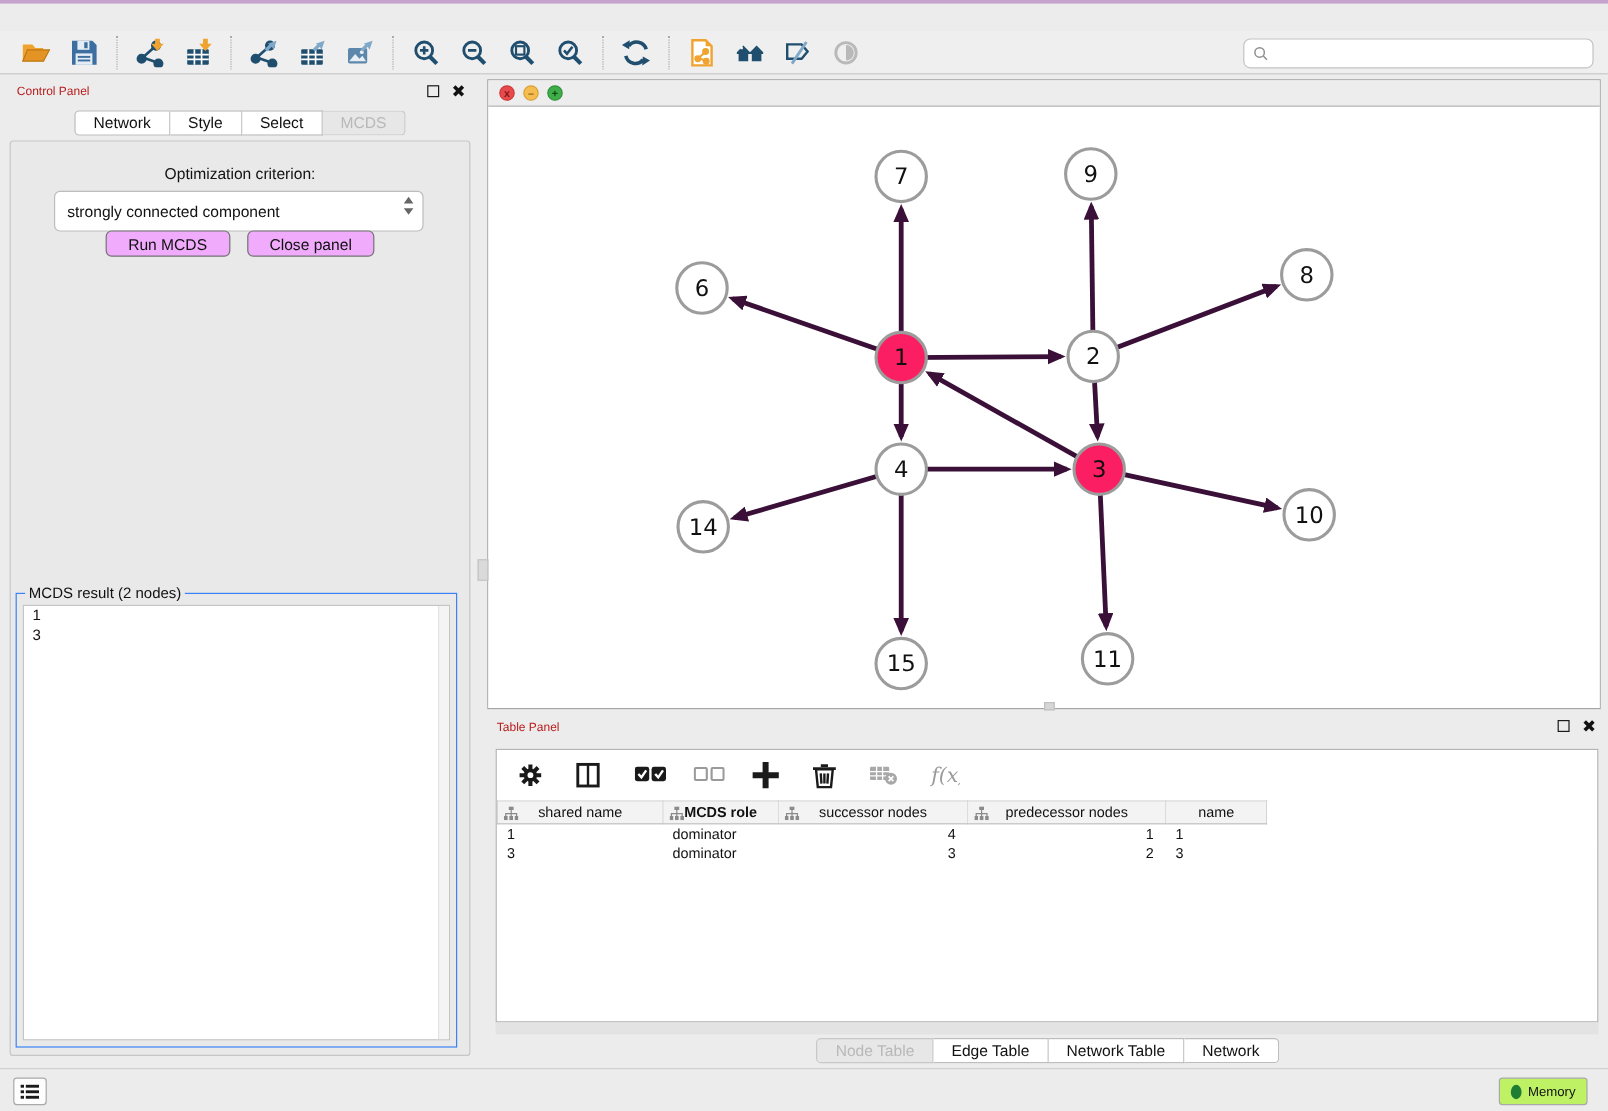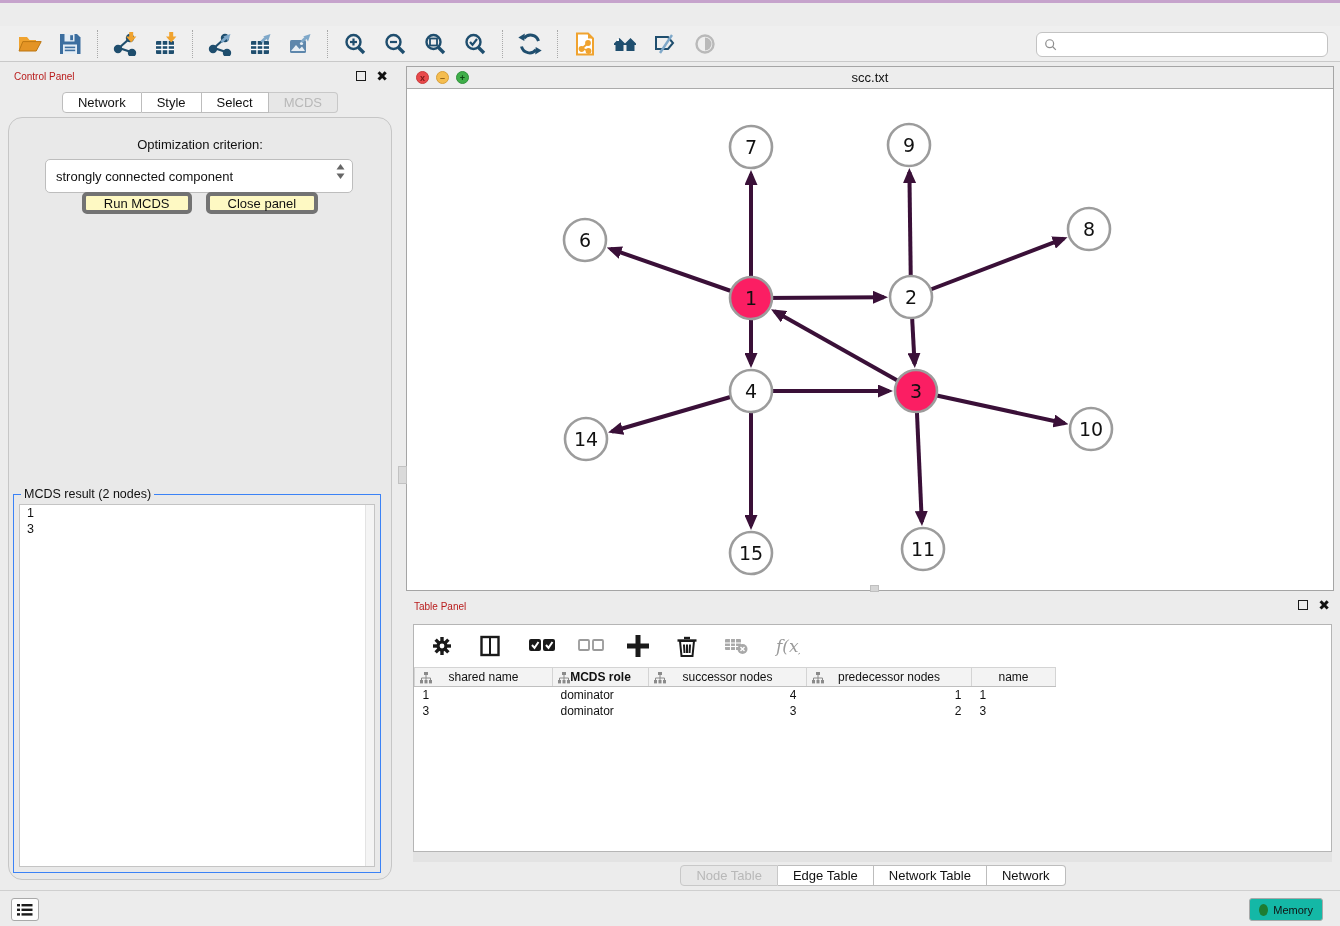--- a/index.html
+++ b/index.html
@@ -29,26 +29,26 @@
   .panel-head { position:relative; height:26px; }
   .panel-title { position:absolute; left:14px; top:5px; font-size:10px; color:#b91c1c; }
   .panel-btns { position:absolute; right:12px; top:5px; display:flex; gap:10px; align-items:center; }
   .float-box { width:10px; height:10px; border:1.5px solid #1a1a1a; }
   .close-x { font-size:14px; font-weight:bold; color:#111; line-height:10px; }
   .cp-tabs { position:relative; height:22px; display:flex; justify-content:center; z-index:2; }
   .tab { height:21px; padding:0 15px; background:#fff; border:1px solid #BDBDBD; border-left-width:0; font-size:13px; color:#111; display:flex; align-items:center; cursor:pointer; }
   .tab:first-child { border-left-width:1px; border-top-left-radius:4px; border-bottom-left-radius:4px; }
   .tab:last-child { border-top-right-radius:4px; border-bottom-right-radius:4px; }
   .tab.selected { background:#E7E7E7; color:#B8B8B8; border-color:#C8C8C8; }
-  .cp-body { position:absolute; left:8px; right:8px; top:51px; bottom:8px; background:#E9E9E9; border:1px solid #C6C6C6; border-radius:14px; }
+  .cp-body { position:absolute; left:8px; right:8px; top:51px; bottom:8px; background:#E9E9E9; border:1px solid #C6C6C6; border-radius:3px; }
   .opt-label { position:absolute; top:19px; left:0; right:0; text-align:center; font-size:13px; color:#111; }
   .combo { position:absolute; left:36px; right:38px; top:41px; height:34px; background:#fff; border:1px solid #BDBDBD; border-radius:5px; display:flex; align-items:center; padding-left:10px; font-size:13px; color:#111; cursor:pointer; }
   .combo .stepper { position:absolute; right:6px; top:3px; }
   .btn-row { position:absolute; top:74px; left:0; right:0; display:flex; justify-content:center; gap:14px; }
-  .push-btn { height:22px; padding:0 18px; background:#fef9c3; border:4px solid #737373; border-radius:5px; font-size:13px; color:#111; display:flex; align-items:center; cursor:pointer; }
+  .push-btn { height:22px; padding:0 18px; background:#f0abfc; border:1px solid #737373; border-radius:5px; font-size:13px; color:#111; display:flex; align-items:center; cursor:pointer; }
   .result-group { position:absolute; left:4px; right:10px; top:376px; bottom:6px; border:1px solid #3b82f6; }
   .result-legend { position:absolute; top:-8px; left:7px; background:#E9E9E9; padding:0 3px; font-size:12.5px; color:#111; }
   .result-area { position:absolute; left:5px; right:5px; top:9px; bottom:5px; background:#fff; border:1px solid #C4C4C4; overflow:hidden; }
   .result-line { font-size:12.5px; color:#111; padding-left:7px; line-height:16px; }
   .result-line:first-child { padding-top:4px; }
   .result-scroll { position:absolute; right:0; top:0; bottom:0; width:9px; background:#F4F4F4; border-left:1px solid #E3E3E3; }
 
   
   .net-window { position:absolute; left:406px; top:66px; width:928px; height:525px; background:#fff; border:1px solid #A5A5A5; }
   .net-titlebar { position:absolute; top:0; left:0; right:0; height:22px; background:#EDEDED; border-bottom:1px solid #ABABAB; }
@@ -76,21 +76,21 @@
   .grid-table th .th-icon { position:absolute; left:5px; top:4px; }
   .grid-table td { height:16px; padding:0 8px; white-space:nowrap; }
   .grid-table td.right { text-align:right; padding-right:10px; }
   .grid-table tr.datarow { border-bottom:1px solid #fff; }
   .tp-tabs { position:absolute; bottom:2px; left:0; right:0; height:23px; display:flex; justify-content:center; }
   .tp-bottom-band { position:absolute; bottom:28px; left:7px; right:8px; height:10px; background:#E3E3E3; }
 
   
   .statusbar { position:absolute; left:0; bottom:0; height:36px; right:0; background:#ECECEC; border-top:1px solid #CFCFCF; }
   .sb-btn { position:absolute; left:11px; top:7px; width:28px; height:23px; background:#FDFDFD; border:1px solid #A9A9A9; border-radius:3px; display:flex; align-items:center; justify-content:center; cursor:pointer; }
-  .mem-btn { position:absolute; right:17px; top:7px; height:23px; padding:0 9px; background:#14b8a6; border:1px solid #A9A9A9; border-radius:3px; display:flex; align-items:center; gap:5px; font-size:11px; color:#111; cursor:pointer; }
+  .mem-btn { position:absolute; right:17px; top:7px; height:23px; padding:0 9px; background:#bef264; border:1px solid #A9A9A9; border-radius:3px; display:flex; align-items:center; gap:5px; font-size:11px; color:#111; cursor:pointer; }
   .mem-dot { width:9px; height:12px; border-radius:50%; background:#1E7D32; }
 </style>
 </head>
 <body>
 
 <div class="app">
   <div class="top-strip"></div>
 
 
   <div class="toolbar" id="main-toolbar">
@@ -307,21 +307,20 @@
     </div>
   </div>
 
   <div class="net-window">
     <div class="net-titlebar">
       <div class="net-lights">
         <div class="light red">x</div>
         <div class="light yellow">–</div>
         <div class="light green">+</div>
       </div>
-      <div class="net-title">scc.txt</div>
     </div>
     <div class="net-canvas">
       <svg id="graph-svg" width="926" height="502">
           <defs>
             <marker id="arrow" markerUnits="userSpaceOnUse" markerWidth="15" markerHeight="13" refX="11" refY="6.5" orient="auto">
               <path d="M0,0 L15,6.5 L0,13 Z" fill="#3A1038"></path>
             </marker>
           </defs>
           <line x1="344" y1="209" x2="344.0" y2="85.0" stroke="#3A1038" stroke-width="4" marker-end="url(#arrow)"></line>
           <line x1="344" y1="209" x2="203.5" y2="159.9" stroke="#3A1038" stroke-width="4" marker-end="url(#arrow)"></line>

